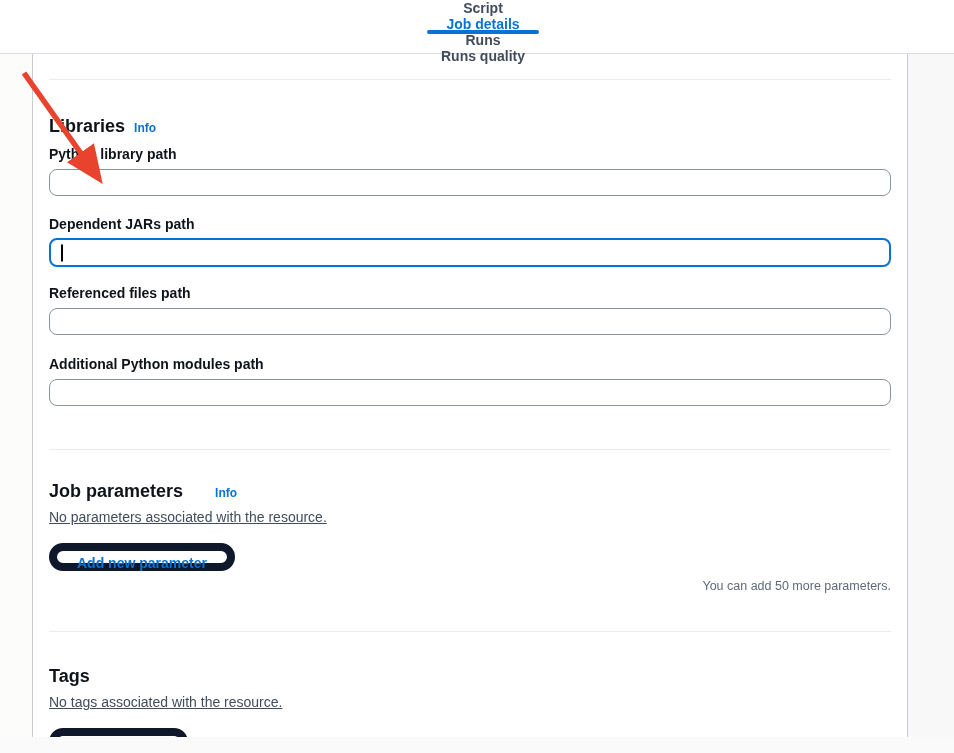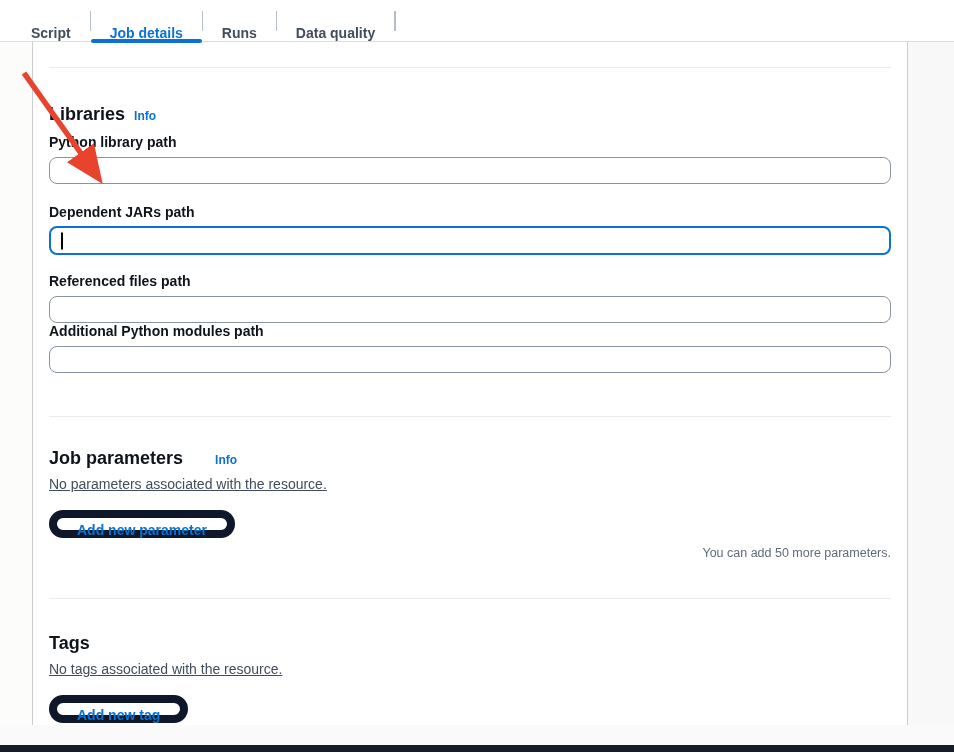--- a/index.html
+++ b/index.html
@@ -1,21 +1,21 @@
 <!DOCTYPE html>
 <html><head>
 <meta charset="utf-8">
 <style>
   * { margin:0; padding:0; box-sizing:border-box; }
   html,body { width:954px; height:753px; overflow:hidden; background:#fff;
               font-family:"Liberation Sans", sans-serif; }
 
   
-  .tabbar { display:flex; align-items:flex-end; height:42px; background:#fff;
-            border-bottom:1px solid #d9dee5; padding-left:12px; }
+  .tabbar { display:flex; align-items:center; height:54px; background:#fff;
+            border-bottom:1px solid #d9dee5; padding-left:12px;flex-direction:column; }
   .tab { position:relative; display:flex; align-items:center; padding:0 19px;
          font-size:14px; font-weight:700; color:#414d5c; cursor:pointer; white-space:nowrap; }
   .tab.active { color:#0972d3; }
   .tab.active::after { content:""; position:absolute; left:0; right:0; bottom:-2px;
                        height:4px; background:#0972d3; border-radius:2px; }
   .tabsep { width:1px; height:20px; background:#b6bec9; align-self:center; }
 
   
   .main { display:flex; height:683px; }
   .gutter-left { width:32px; background:#fcfcfb; }
@@ -30,21 +30,21 @@
 
   .section-title-row { display:flex; align-items:baseline; gap:9px; }
   .section-title { font-size:18px; font-weight:700; color:#0f141a; }
   .info-link { font-size:12px; font-weight:700; color:#0972d3; cursor:pointer; }
 
   .libraries .section-title-row { margin-top:36px; }
   .field-label { font-size:14px; font-weight:700; color:#0f141a; }
   .fl-0 { margin-top:9px; }
   .fl-1 { margin-top:20px; }
   .fl-2 { margin-top:18px; }
-  .fl-3 { }
+  .fl-3 { margin-top:21px; }
 
   .text-input { display:block; width:100%; height:27px; margin-top:7px;
                 border:1px solid #8a94a1; border-radius:8px; background:#fff;
                 font-size:14px; color:#0f141a; padding:0 10px; outline:none; }
   .text-input.focused { height:29px; border:2px solid #0972d3; margin-top:6px; }
 
   
   .input-wrap { position:relative; }
   .caret { position:absolute; left:12px; top:50%; transform:translateY(-50%);
            width:1.5px; height:17px; background:#000; }
@@ -69,21 +69,21 @@
 </head>
 <body>
 
 <div class="tabbar">
   <div class="tab">Script</div>
   <div class="tabsep"></div>
   <div class="tab active">Job details</div>
   <div class="tabsep"></div>
   <div class="tab">Runs</div>
   <div class="tabsep"></div>
-  <div class="tab">Data quality</div>
+  <div class="tab">Runs quality</div>
   <div class="tabsep"></div>
   <div class="tabsep"></div>
 </div>
 
 <div class="main">
   <div class="gutter-left"></div>
 
   <div class="panel">
     <hr class="divider top">
 

